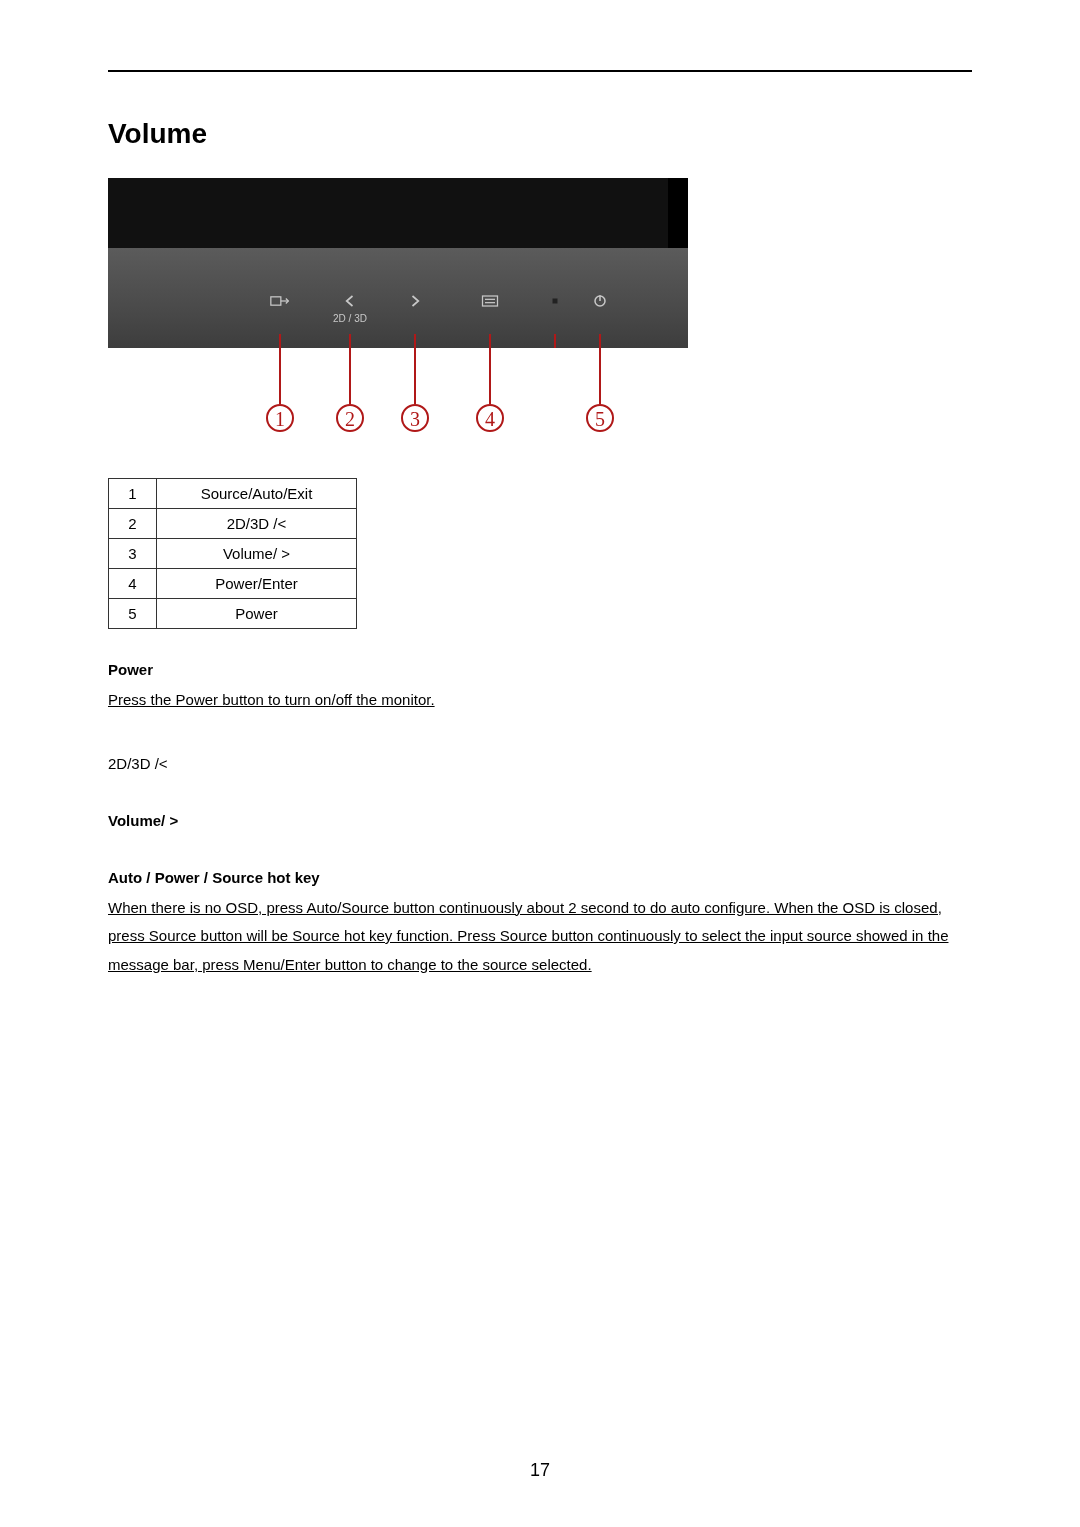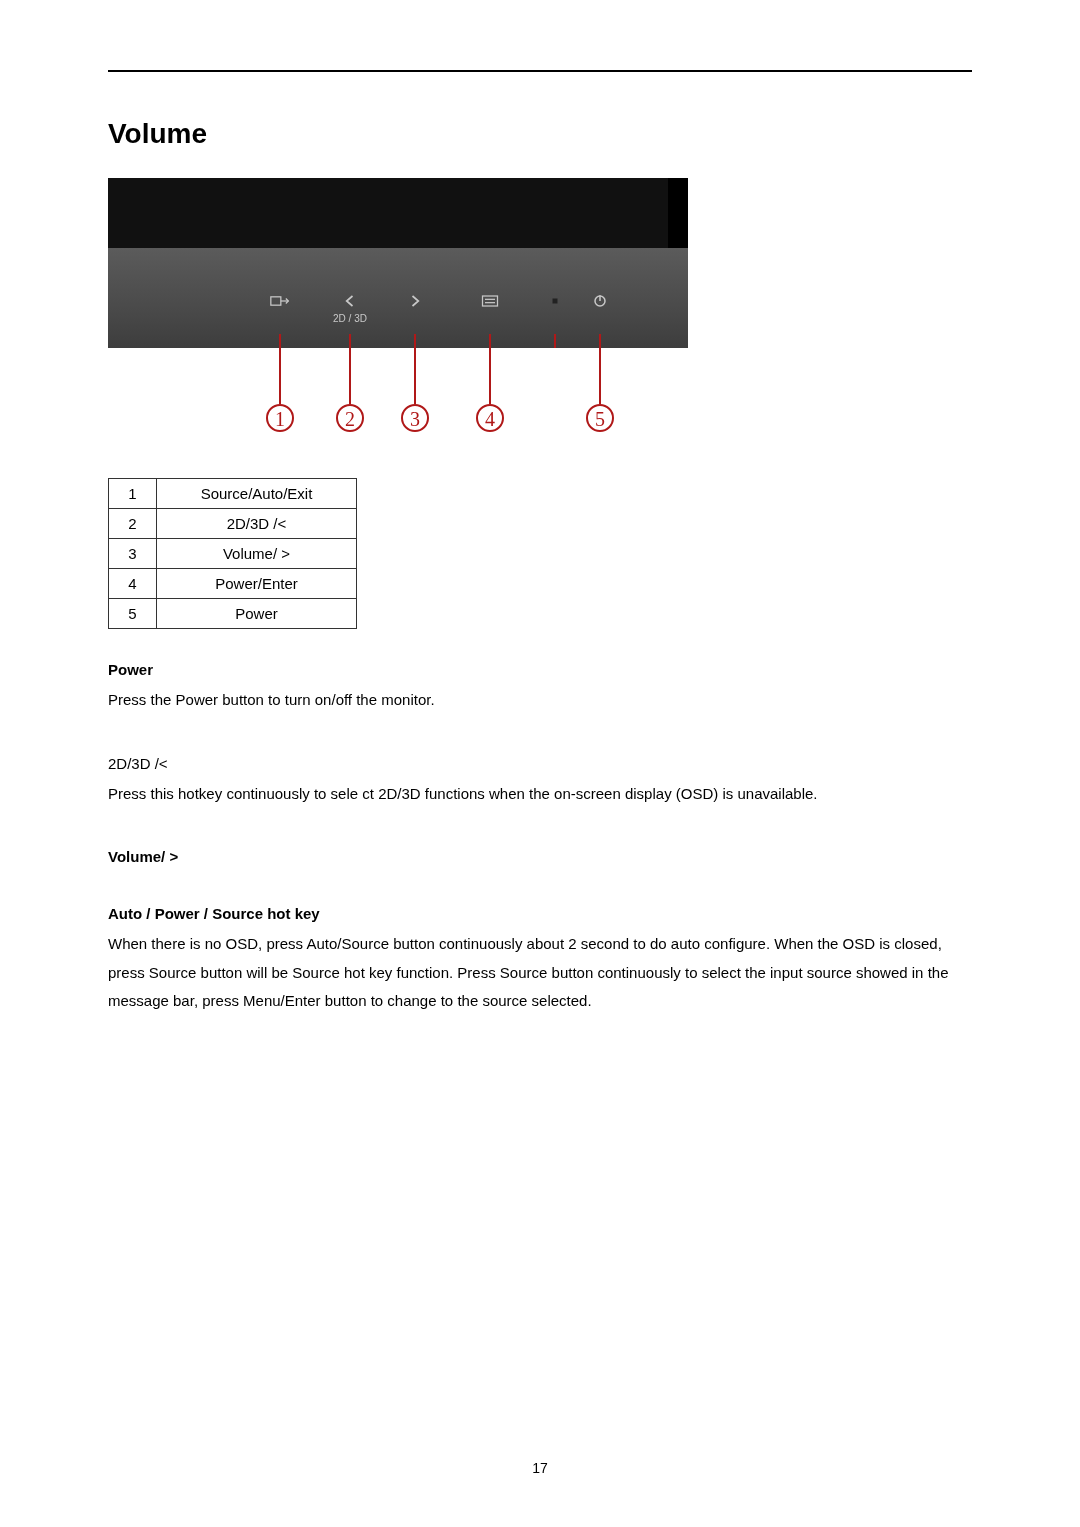--- a/index.html
+++ b/index.html
@@ -69,25 +69,25 @@
     padding: 6px 10px;
     font-size: 15px;
     text-align: center;
   }
   table.keytable td:first-child { width: 48px; text-align: center; }
   table.keytable td:last-child  { width: 200px; }
 
   
   .section { margin-bottom: 40px; font-size: 15px; }
   .section .hd { font-weight: bold; margin-bottom: 8px; }
-  .section p { line-height: 1.9; }
+  .section p { line-height: 1.9; text-decoration: underline; }
 
   .pagenum {
     position: absolute; left: 0; width: 1080px; top: 1460px;
-    text-align: center; font-size: 14px;
+    text-align: center; font-size: 18px;
   }
 
   
   .btn-icon svg { width: 20px; height: 16px; display: block; margin: 0 auto; }
 </style>
 </head>
 <body>
 
 <div class="content">
   <div class="rule"></div>
@@ -195,21 +195,20 @@
   </tbody>
     </table>
 
   <div class="section">
     <div class="hd">Power</div>
     <p>Press the Power button to turn on/off the monitor.</p>
   </div>
 
   <div class="section">
     <div style="margin-bottom:8px;">2D/3D /&lt;</div>
-    <p>Press this hotkey continuously to sele  ct 2D/3D functions when the on-screen display (OSD) is unavailable.</p>
   </div>
 
   <div class="section">
     <div class="hd">Volume/ &gt;</div>
   </div>
 
   <div class="section">
     <div class="hd">Auto / Power / Source hot key</div>
     <p>When there is no OSD, press Auto/Source button continuously about 2 second to do auto configure. When the OSD is closed, press Source button will be Source hot key function. Press Source button continuously to select the input source showed in the message bar, press Menu/Enter button to change to the source selected.</p>
   </div>

